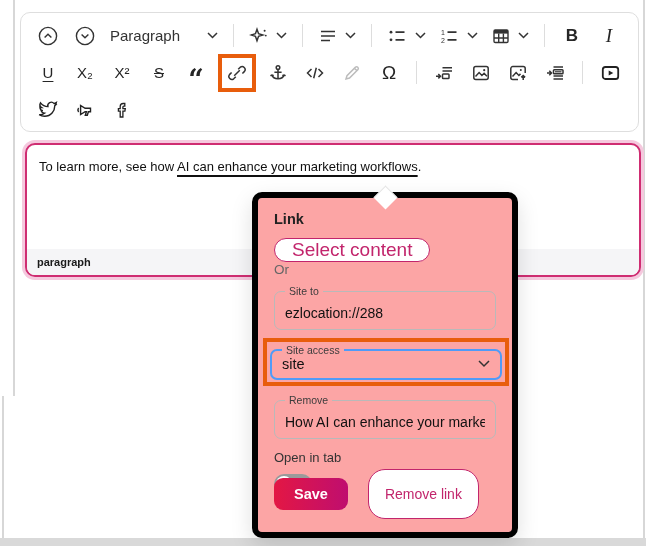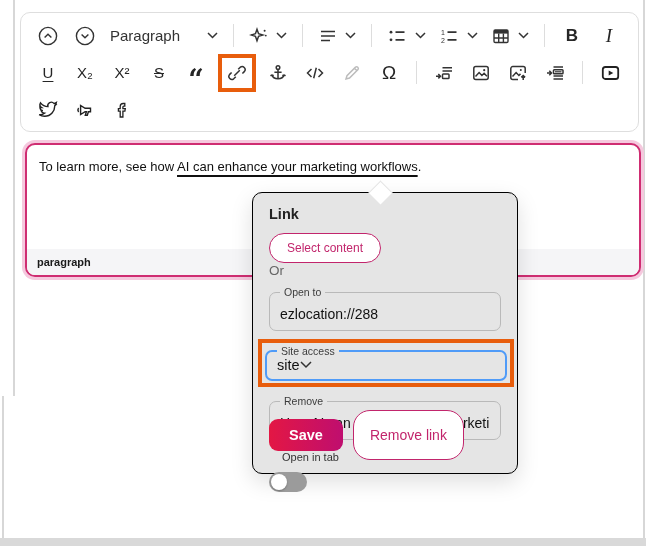--- a/index.html
+++ b/index.html
@@ -38,45 +38,45 @@
   .editor{position:absolute;left:25px;top:143px;width:616px;height:134px;background:#fff;
           border:2px solid #cf2d72;border-radius:10px;box-sizing:border-box;
           box-shadow:0 0 0 3px #f5c9de;}
   .editor-text{padding:14px 12px 0;font-size:13px;color:#101010;}
   .editor-link{text-decoration:underline;text-underline-offset:4px;text-decoration-thickness:1.5px;}
   .editor-bar{position:absolute;left:0;right:0;bottom:0;height:26px;background:#f5f5f7;
               border-radius:0 0 8px 8px;display:flex;align-items:center;padding-left:10px;
               font-size:11px;font-weight:bold;color:#1a1a1a;}
 
   
-  .dialog{position:absolute;left:252px;top:192px;width:266px;height:282px;background:#e5e5e5;
-          border:1px solid #000000;border-radius:10px;box-sizing:border-box;padding:13px 16px;
+  .dialog{position:absolute;left:252px;top:192px;width:266px;height:346px;background:#fca5a5;
+          border:6px solid #000000;border-radius:10px;box-sizing:border-box;padding:13px 16px;
           box-shadow:0 8px 22px rgba(0,0,0,.13);z-index:6;}
   .caret{position:absolute;left:119px;top:-9px;width:16px;height:16px;background:#fff;
          border-left:1px solid #e4e4e4;border-top:1px solid #e4e4e4;transform:rotate(45deg);}
   .dlg-title{font-size:14.5px;font-weight:bold;color:#222;}
   .btn-outline{display:inline-block;margin-top:11px;border:1.5px solid #c2256c;color:#c2256c;
-               background:#fff;border-radius:17px;font-size:12px;padding:7px 17px;cursor:pointer;
+               background:#fff;border-radius:17px;font-size:19px;padding:0 17px;cursor:pointer;
                font-family:inherit;}
   .or{color:#666;font-size:13.5px;}
   fieldset.fld{border:1px solid #b9b9b9;border-radius:7px;padding:0 10px 7px;margin:8px 0 0;}
   .fld legend{font-size:10.5px;color:#3c3c3c;padding:0 4px;}
   .fld input{border:none;outline:none;width:100%;font-size:14px;color:#111;padding:0;
              font-family:inherit;background:transparent;white-space:nowrap;overflow:hidden;margin-top:8px;}
   .orange-wrap{border:4px solid #e85d0c;margin:8px -13px 2px -11px;padding:2px 3px;}
   fieldset.fld-select{border:2px solid #4f9bf8;border-radius:7px;padding:0 10px 6px;margin:0;}
   .fld-select legend{font-size:10.5px;color:#3c3c3c;padding:0 4px;}
-  .select-row{display:flex;align-items:center;justify-content:flex-start;font-size:14.5px;
+  .select-row{display:flex;align-items:center;justify-content:space-between;font-size:14.5px;
               color:#111;cursor:pointer;}
-  .open-label{font-size:11px;color:#333;margin-top:11px;margin-left:13px;}
+  .open-label{font-size:13px;color:#333;margin-top:11px;}
   .toggle{margin-top:9px;width:38px;height:20px;background:#9b9b9b;border-radius:10px;
           position:relative;cursor:pointer;}
   .toggle-knob{position:absolute;left:2px;top:2px;width:16px;height:16px;border-radius:50%;
                background:#fff;box-shadow:0 1px 2px rgba(0,0,0,.25);}
-  .dialog-actions{position:absolute;left:16px;bottom:13px;display:flex;gap:10px;align-items:center;}
+  .dialog-actions{position:absolute;left:16px;bottom:13px;display:flex;gap:20px;align-items:center;}
   .btn-save{background:linear-gradient(90deg,#e31744,#bf0e6f);color:#fff;border:none;
             border-radius:9px;font-size:14.5px;font-weight:bold;padding:8px 20px;cursor:pointer;
             font-family:inherit;}
   .btn-remove{border:1.5px solid #c2256c;color:#c2256c;background:#fff;border-radius:17px;
               font-size:14px;padding:16px 16px;cursor:pointer;font-family:inherit;}
 </style>
 </head>
 <body>
 
 <div id="canvas">
@@ -279,21 +279,21 @@
   <div class="dialog">
     <div class="caret"></div>
 
     <div class="dlg-title">Link</div>
 
     <button class="btn-outline">Select content</button>
 
     <div class="or">Or</div>
 
     <fieldset class="fld">
-      <legend>Open to</legend>
+      <legend>Site to</legend>
       <input type="text" value="ezlocation://288" style="">
     </fieldset>
 
     <div class="orange-wrap">
       <fieldset class="fld-select">
         <legend>Site access</legend>
         <div class="select-row">
           <span>site</span>
           <svg width="12" height="8" viewBox="0 0 12 8" fill="none" stroke="#333" stroke-width="1.5">
               <path d="M1 1l5 5 5-5"></path>

